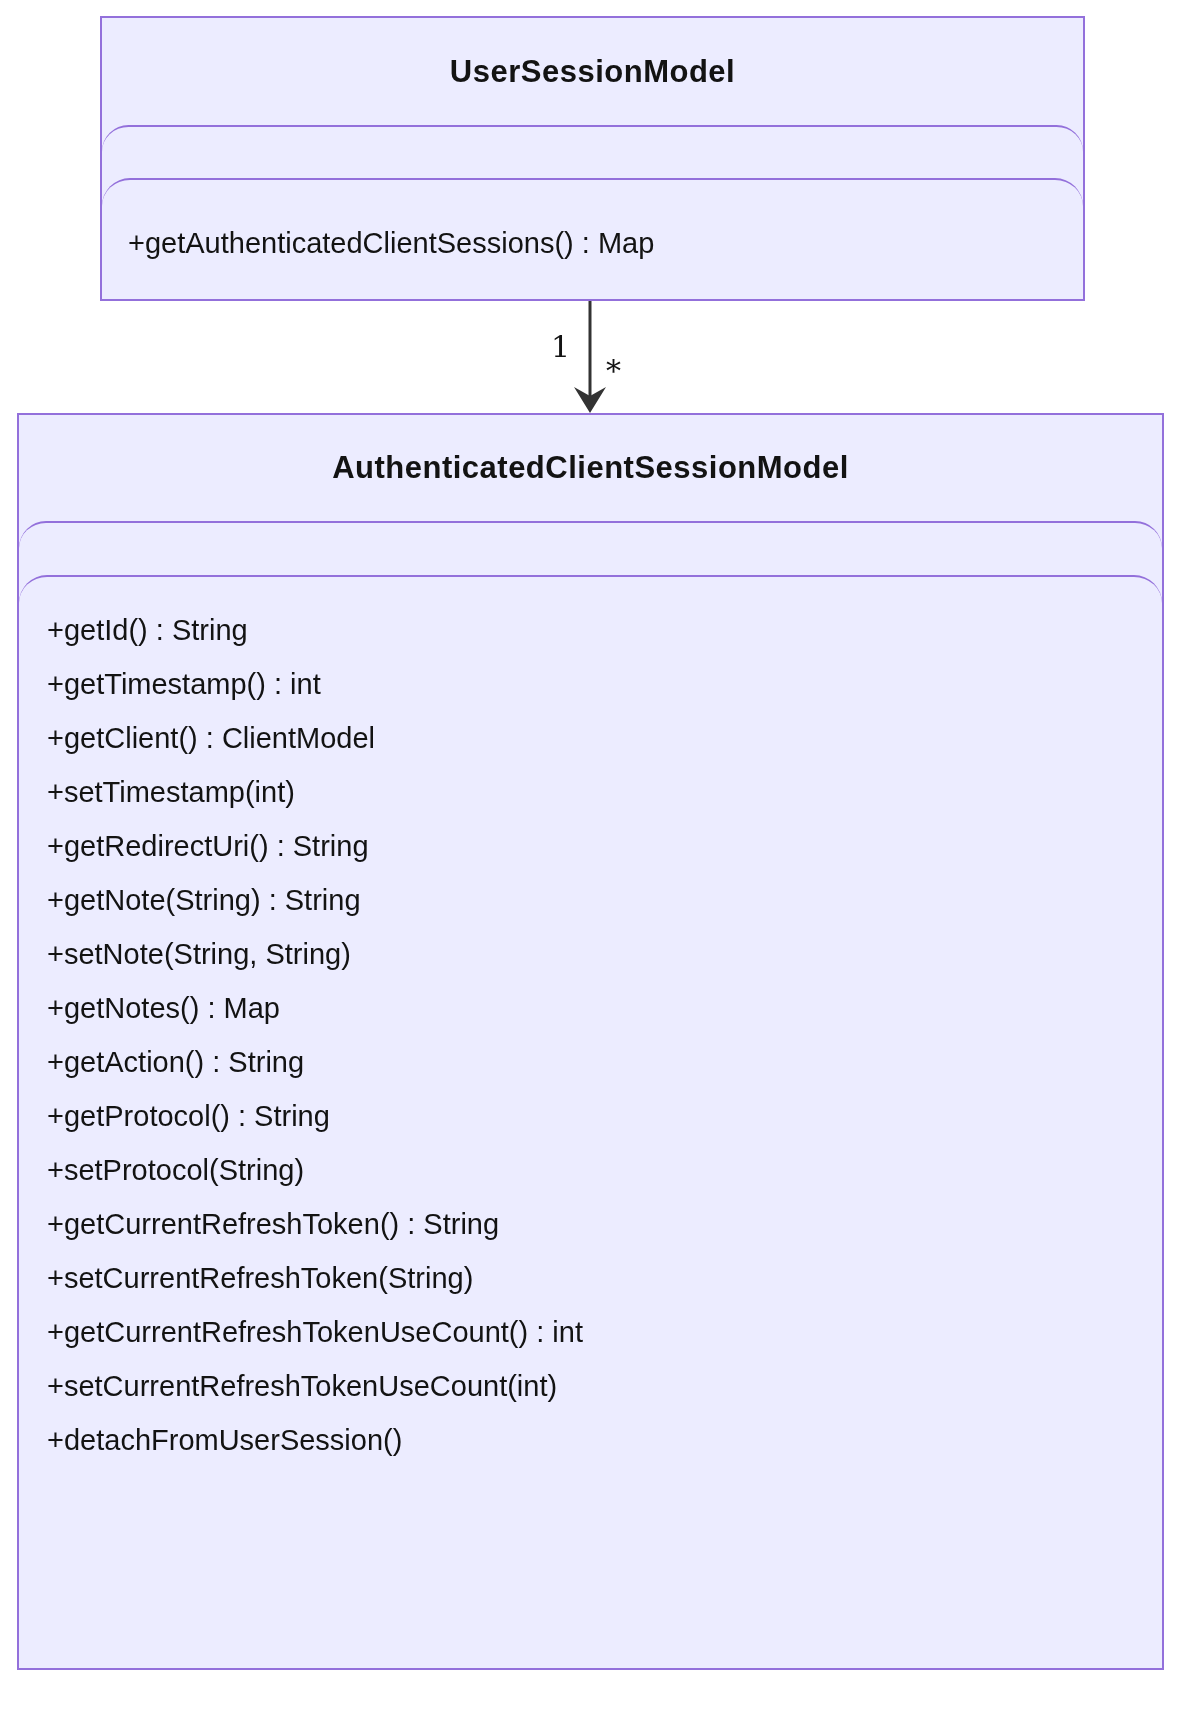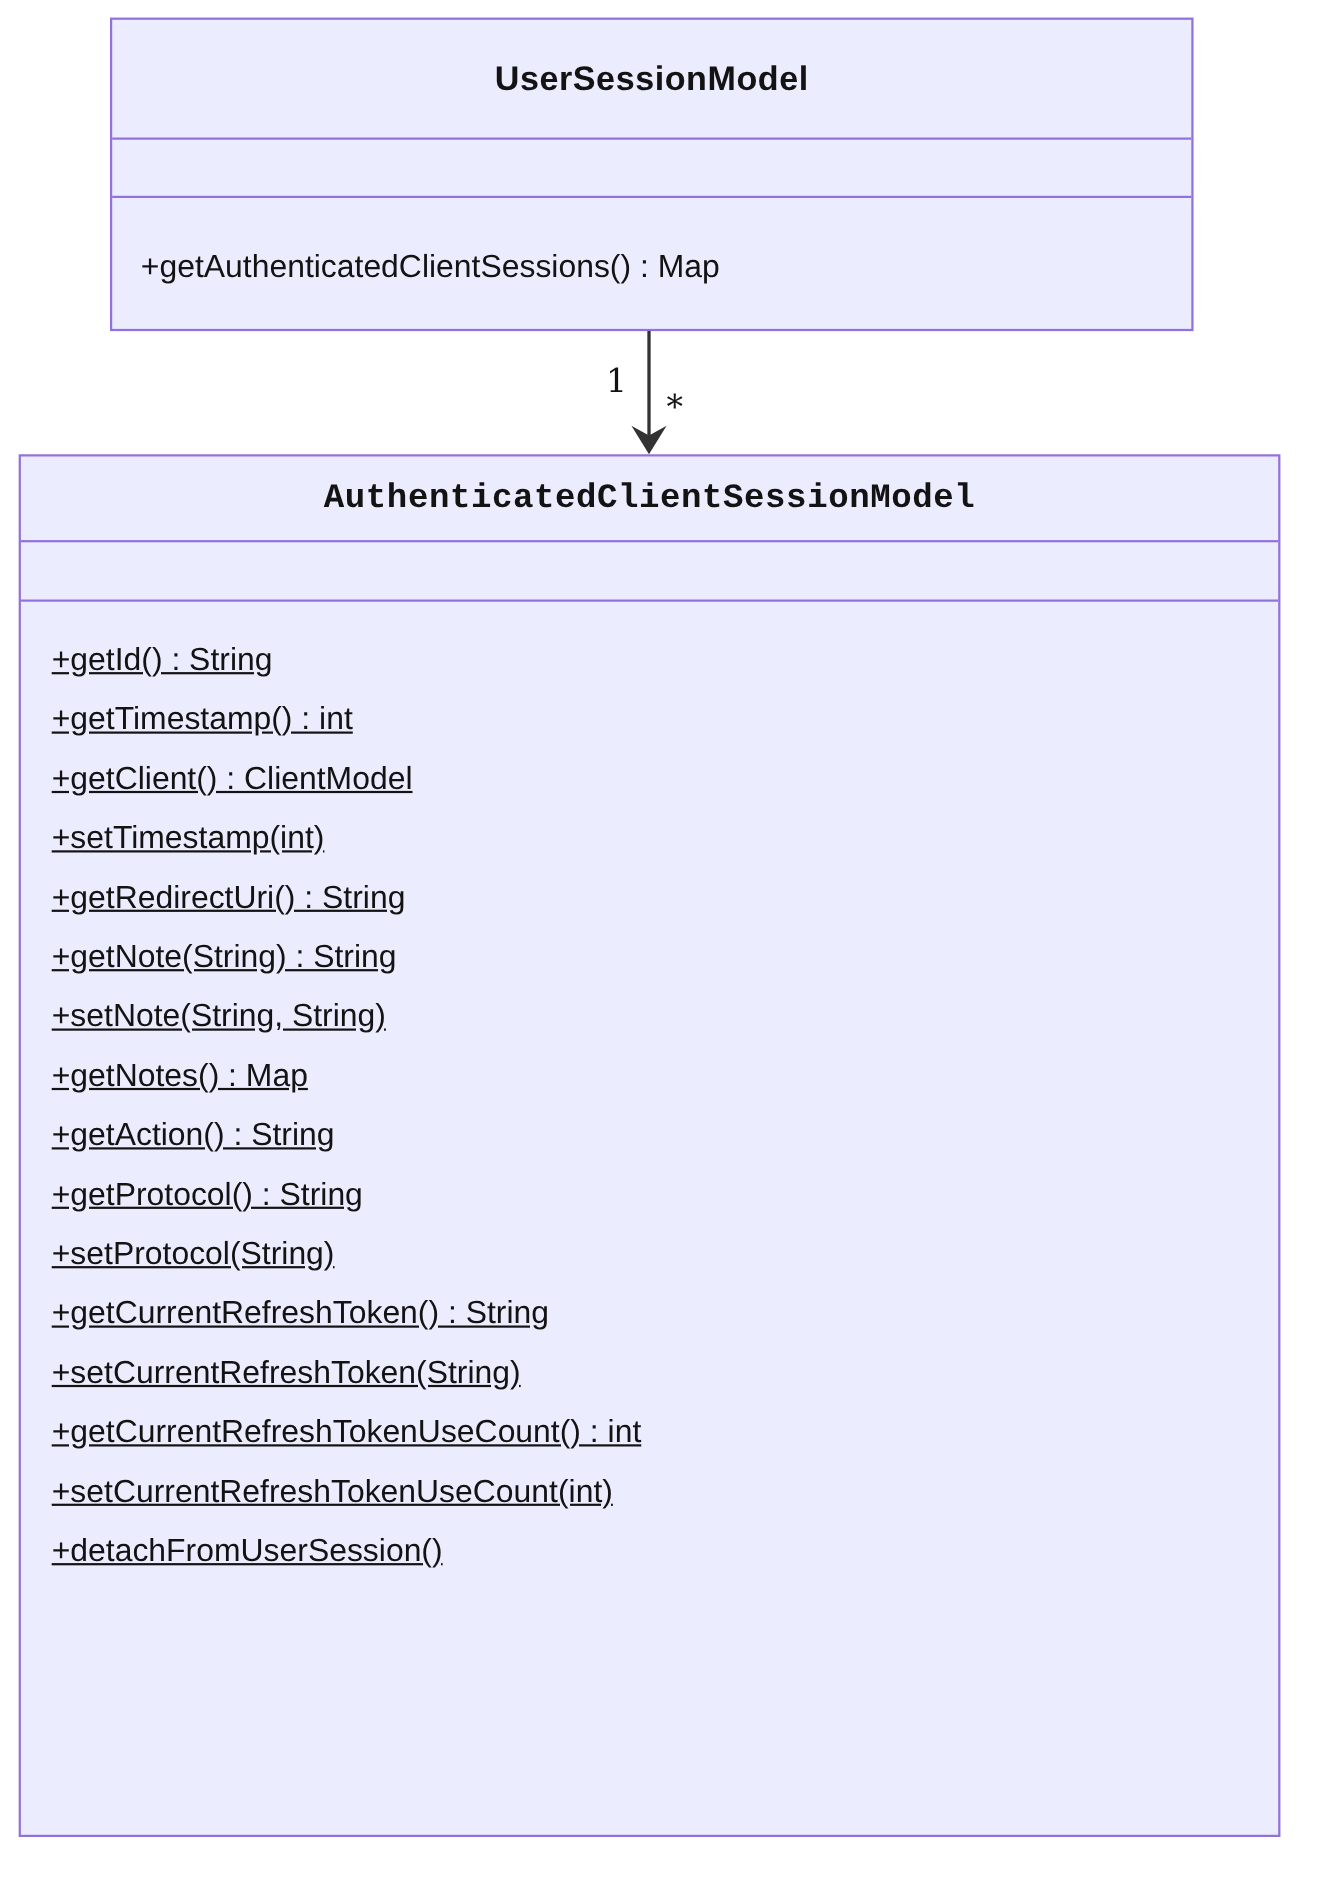--- a/index.html
+++ b/index.html
@@ -22,20 +22,21 @@
   .class-box {
     position: absolute;
     background: #ECECFF;
     border: 2px solid #9370DB;
     box-sizing: border-box;
     display: flex;
     flex-direction: column;
   }
   .compartment {
     box-sizing: border-box;
+    border-radius: 28px;
   }
   .compartment + .compartment {
     border-top: 2px solid #9370DB;
   }
   .compartment.title {
     display: flex;
     align-items: center;
     justify-content: center;
     font-weight: bold;
     font-size: 31px;
@@ -58,23 +59,23 @@
   #box-user-session .compartment.title { height: 107px; }
   #box-user-session .compartment.attrs { height: 53px; }
   #box-user-session .compartment.methods { padding: 36px 10px 0 26px; }
 
   #box-auth-client-session {
     left: 17px;
     top: 413px;
     width: 1147px;
     height: 1257px;
   }
-  #box-auth-client-session .compartment.title { height: 76px; font-family: Liberation Mono, monospace; }
+  #box-auth-client-session .compartment.title { height: 106px; }
   #box-auth-client-session .compartment.attrs { height: 54px; }
-  #box-auth-client-session .compartment.methods { padding: 26px 10px 0 28px; text-decoration: underline; }
+  #box-auth-client-session .compartment.methods { padding: 26px 10px 0 28px; }
 
   .relation-svg {
     position: absolute;
     left: 560px;
     top: 298px;
     width: 60px;
     height: 118px;
   }
   .multiplicity {
     position: absolute;

